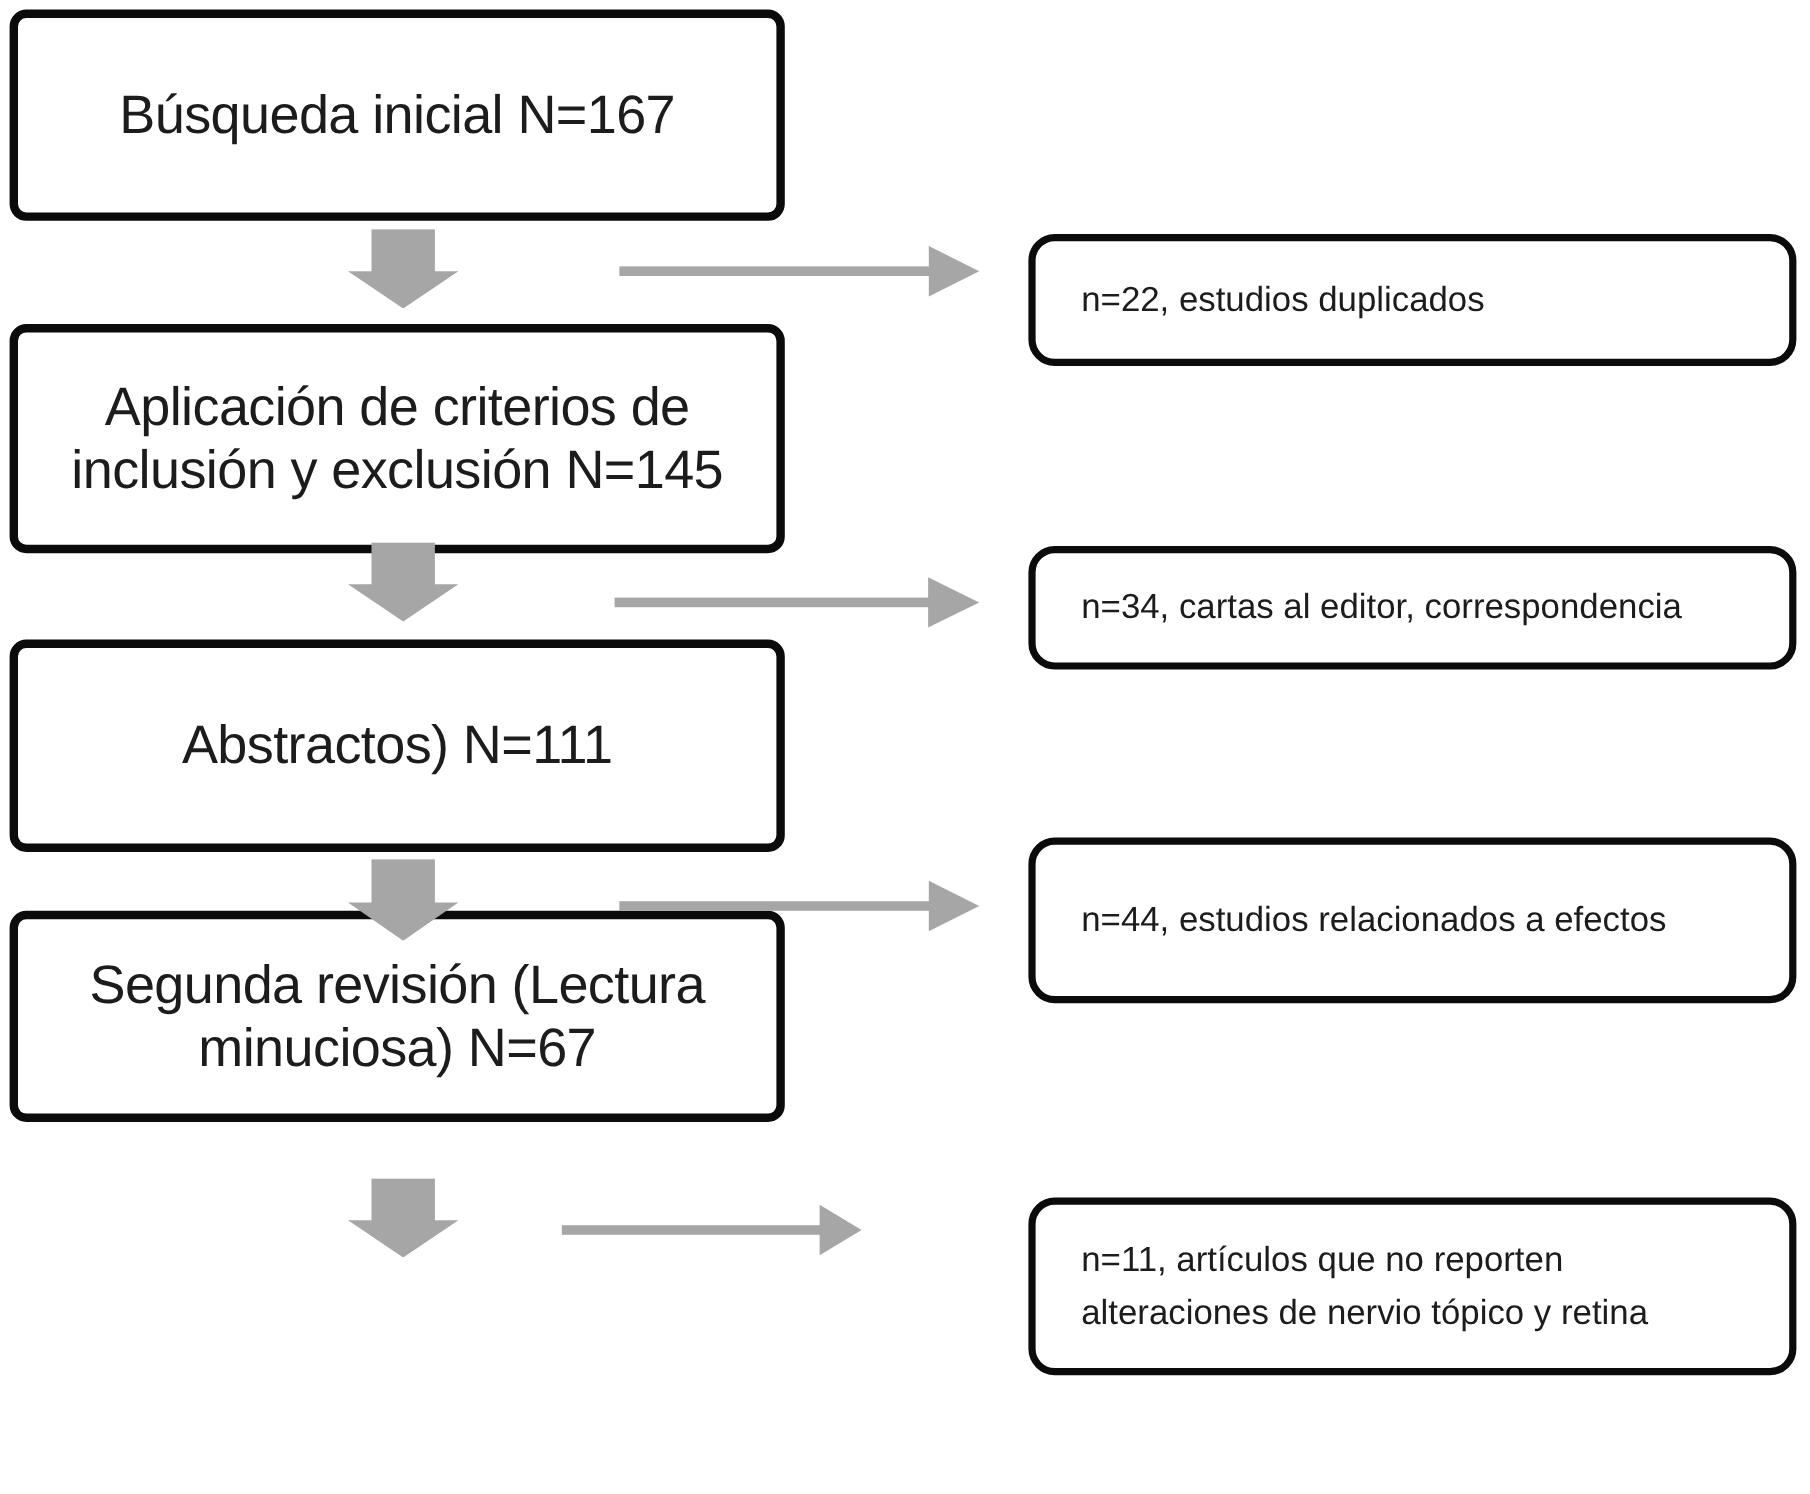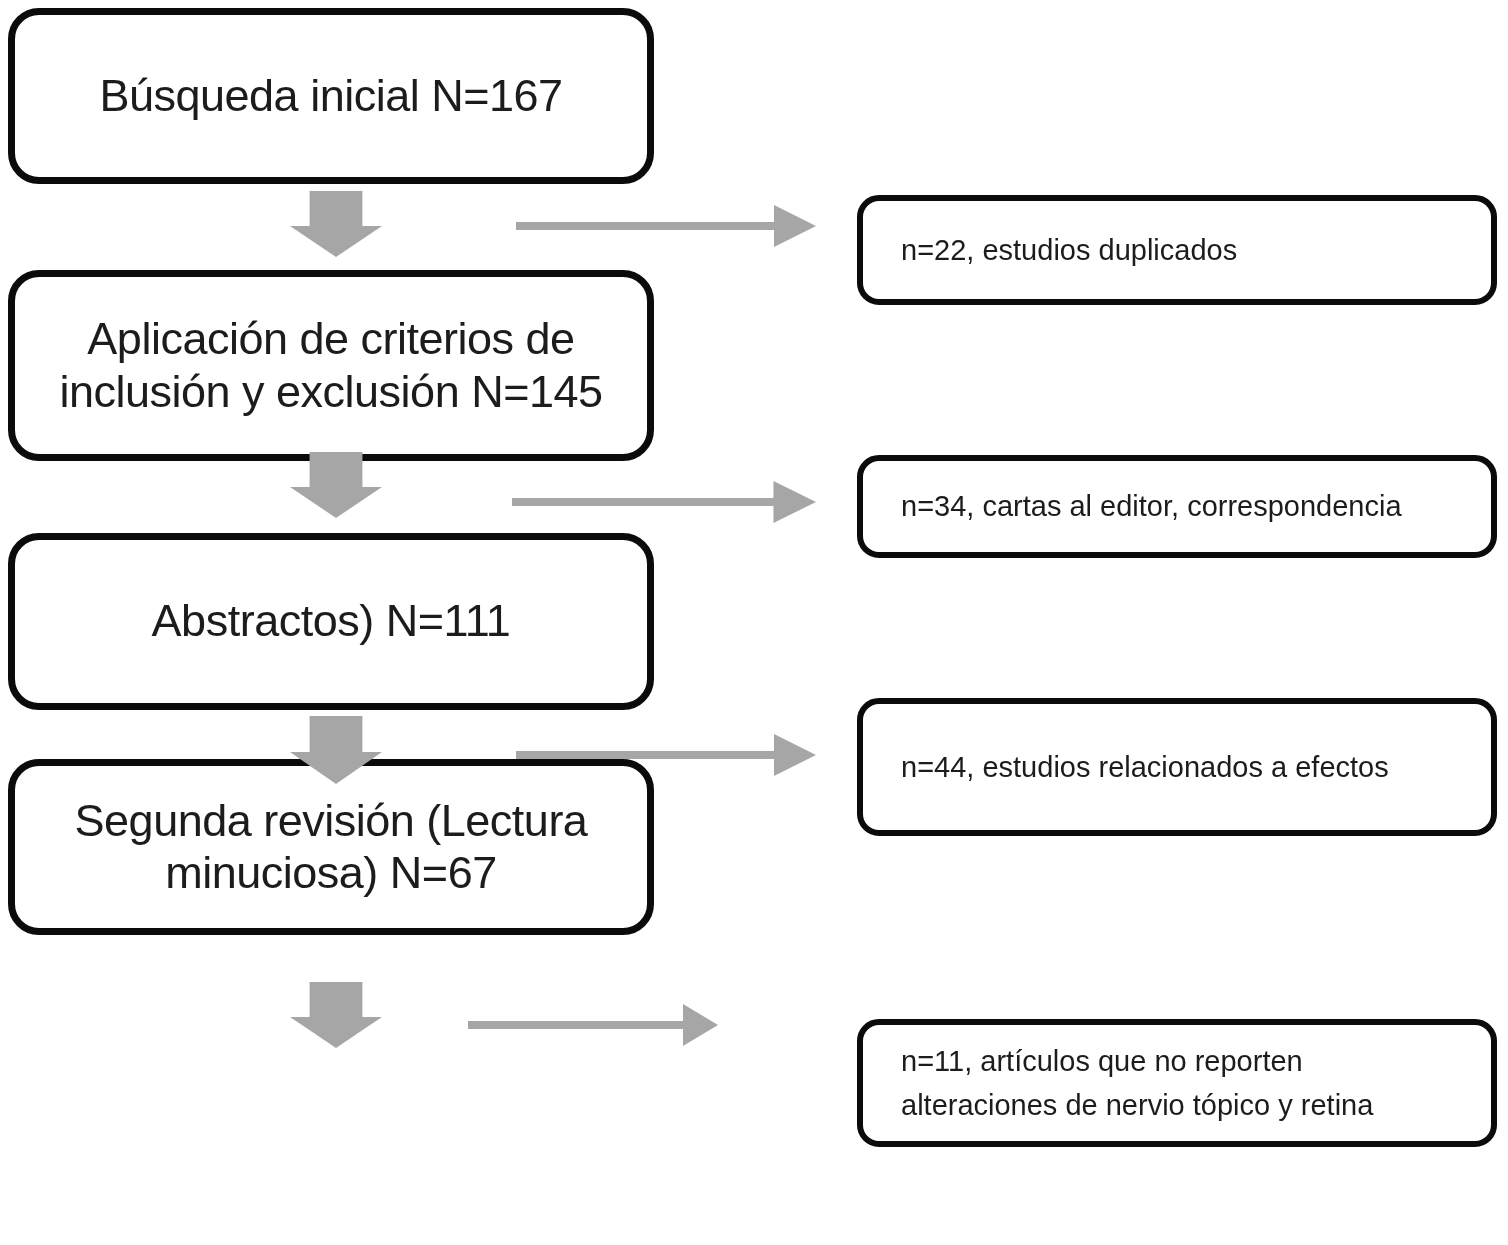--- a/index.html
+++ b/index.html
@@ -14,21 +14,21 @@
     height: 1245px;
     background: #ffffff;
     overflow: hidden;
   }
   .main-box {
     position: absolute;
     left: 8px;
     width: 646px;
     box-sizing: border-box;
     border: 7px solid #0b0b0b;
-    border-radius: 31px;
+    border-radius: 14px;
     background: #ffffff;
     display: flex;
     align-items: center;
     justify-content: center;
     text-align: center;
   }
   .main-box .box-text {
     font-size: 45px;
     line-height: 1.16;
     color: #1c1c1c;
@@ -100,21 +100,21 @@
       <span class="line">n=34, cartas al editor, correspondencia</span>
     </div>
   </div>
 
   <div class="side-box" style="top:656px;height:138px">
     <div class="box-text">
       <span class="line">n=44, estudios relacionados a efectos</span>
     </div>
   </div>
 
-  <div class="side-box" style="top:977px;height:128px">
+  <div class="side-box" style="top:956px;height:148px">
     <div class="box-text">
       <span class="line">n=11, artículos que no reporten</span>
       <span class="line">alteraciones de nervio tópico y retina</span>
     </div>
   </div>
 
   <div class="arrow" style="left:290px;top:191px;width:92px;height:66px">
     <svg viewBox="0 0 94 68" preserveAspectRatio="none" aria-hidden="true">
       <rect x="20" y="0" width="54" height="37" fill="#a6a6a6"></rect>
       <polygon points="0,36 94,36 47,68" fill="#a6a6a6"></polygon>

